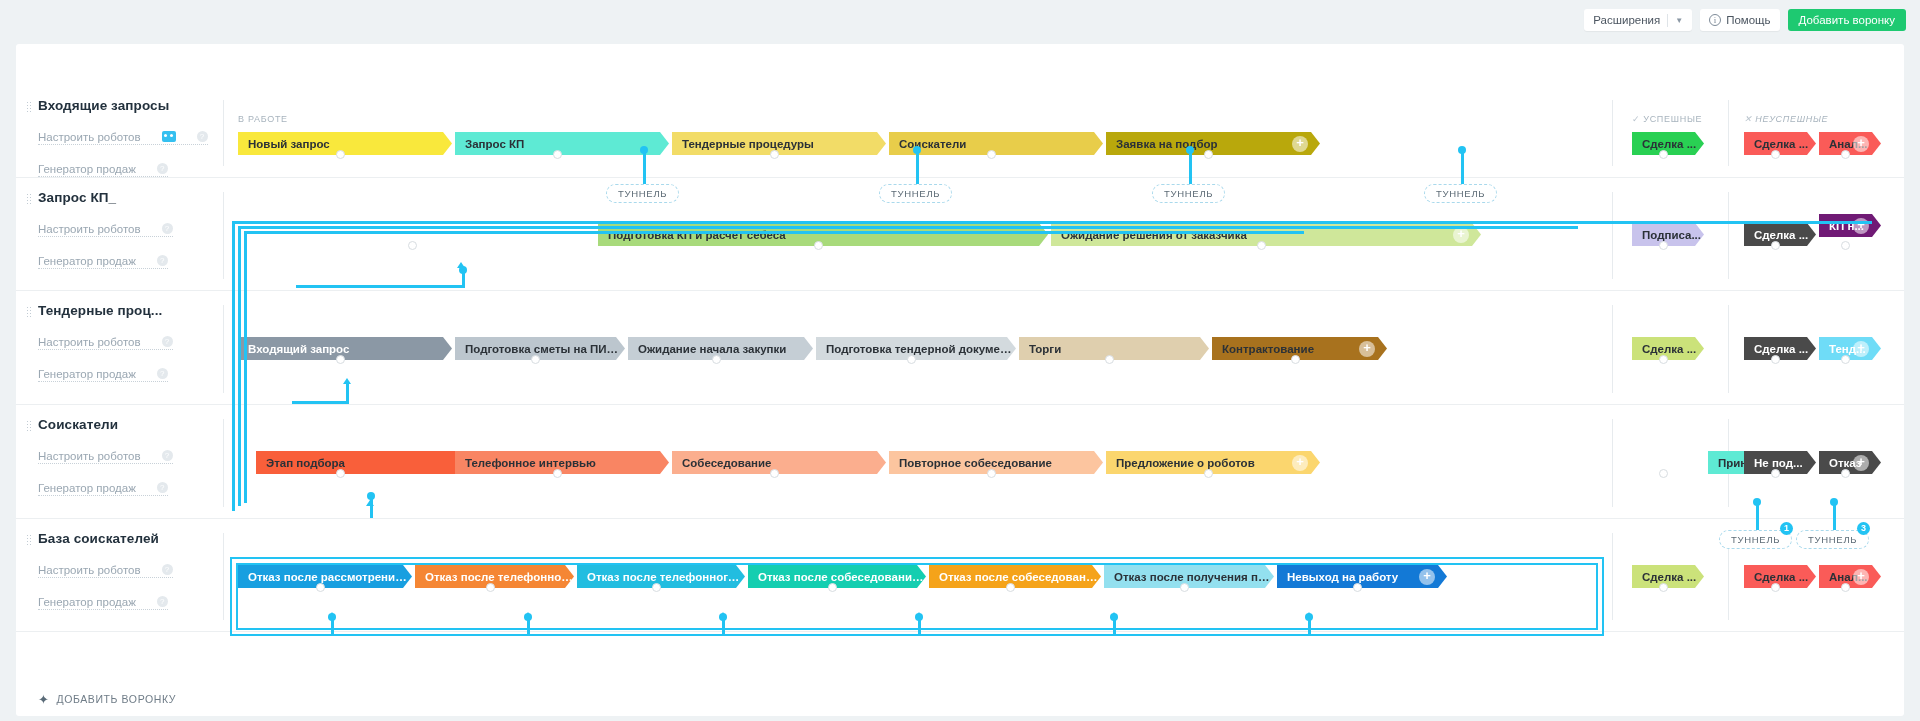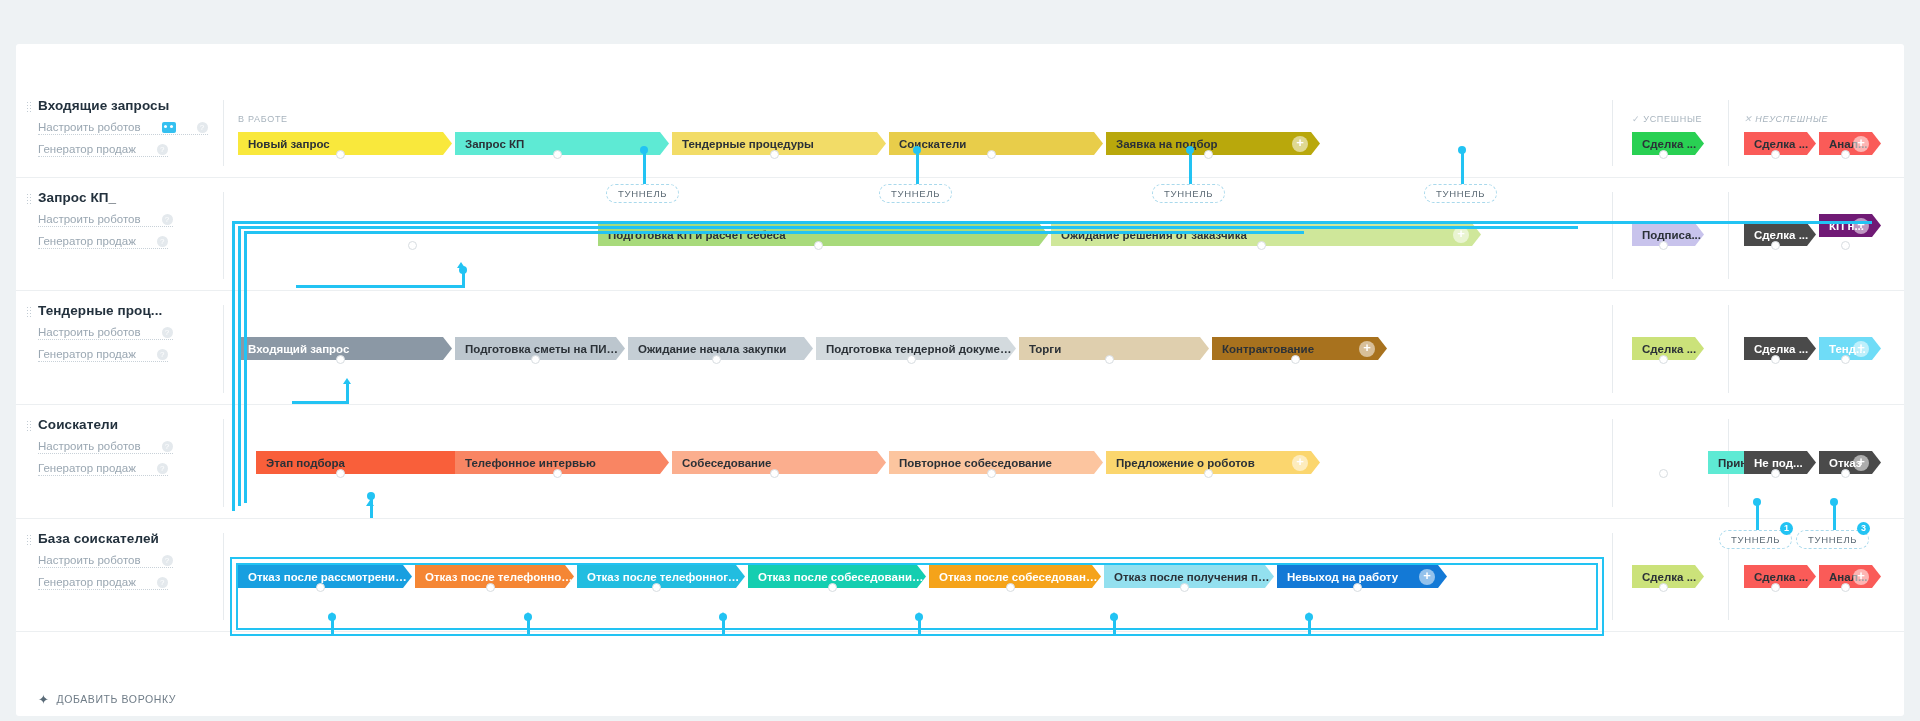--- a/index.html
+++ b/index.html
@@ -69,22 +69,22 @@
     position: absolute; left: -12px; top: 3px;
     width: 5px; height: 11px; cursor: grab;
     background-image: radial-gradient(#c2ccd4 40%, transparent 41%);
     background-size: 3px 3px;
   }
   .rowname {
     font-size: 13.5px; font-weight: bold; color: #23313d;
     white-space: nowrap; letter-spacing: .1px;
   }
   .rowlink {
-    font-size: 11.5px; color: #9aa7b2; margin-top: 8px;
-    display: flex; align-items: center; gap: 21px;
+    font-size: 11.5px; color: #9aa7b2; margin-top: 18px;
+    display: flex; align-items: flex-start; gap: 21px;
     border-bottom: 1px dotted #c8d1d8; width: fit-content;
     padding-bottom: 1px; cursor: pointer;
   }
   .qmark {
     width: 11px; height: 11px; border-radius: 50%;
     background: #e4e9ed; color: #fff; font-size: 8px;
     text-align: center; line-height: 11px; flex: none;
   }
   .robot {
     width: 14px; height: 11px; border-radius: 2px;
@@ -164,20 +164,32 @@
     display: flex; align-items: center; gap: 7px;
     font-size: 10.5px; letter-spacing: .6px; color: #6f7c87;
     text-transform: uppercase; cursor: pointer;
   }
   .addfunnel .pl { color: #5a6b78; font-size: 13px; }
 </style>
 </head>
 <body>
 
 <div class="topbar">
+  <div class="topbar-right">
+    <div class="btn-white">
+      <span>Расширения</span>
+      <span class="sep"></span>
+      <span class="chev">▼</span>
+    </div>
+    <div class="btn-white">
+      <span class="info-ico">i</span>
+      <span>Помощь</span>
+    </div>
+    <button class="btn-green">Добавить воронку</button>
+  </div>
 </div>
 
 <div class="canvas">
   <div id="rows">
       <div class="row" style="top: 42px; height: 92px;">
         <div class="row-inner">
           <div class="rowhead">
             <span class="grip"></span>
      <div class="rowname">Входящие запросы</div>
      <div class="rowlink">

